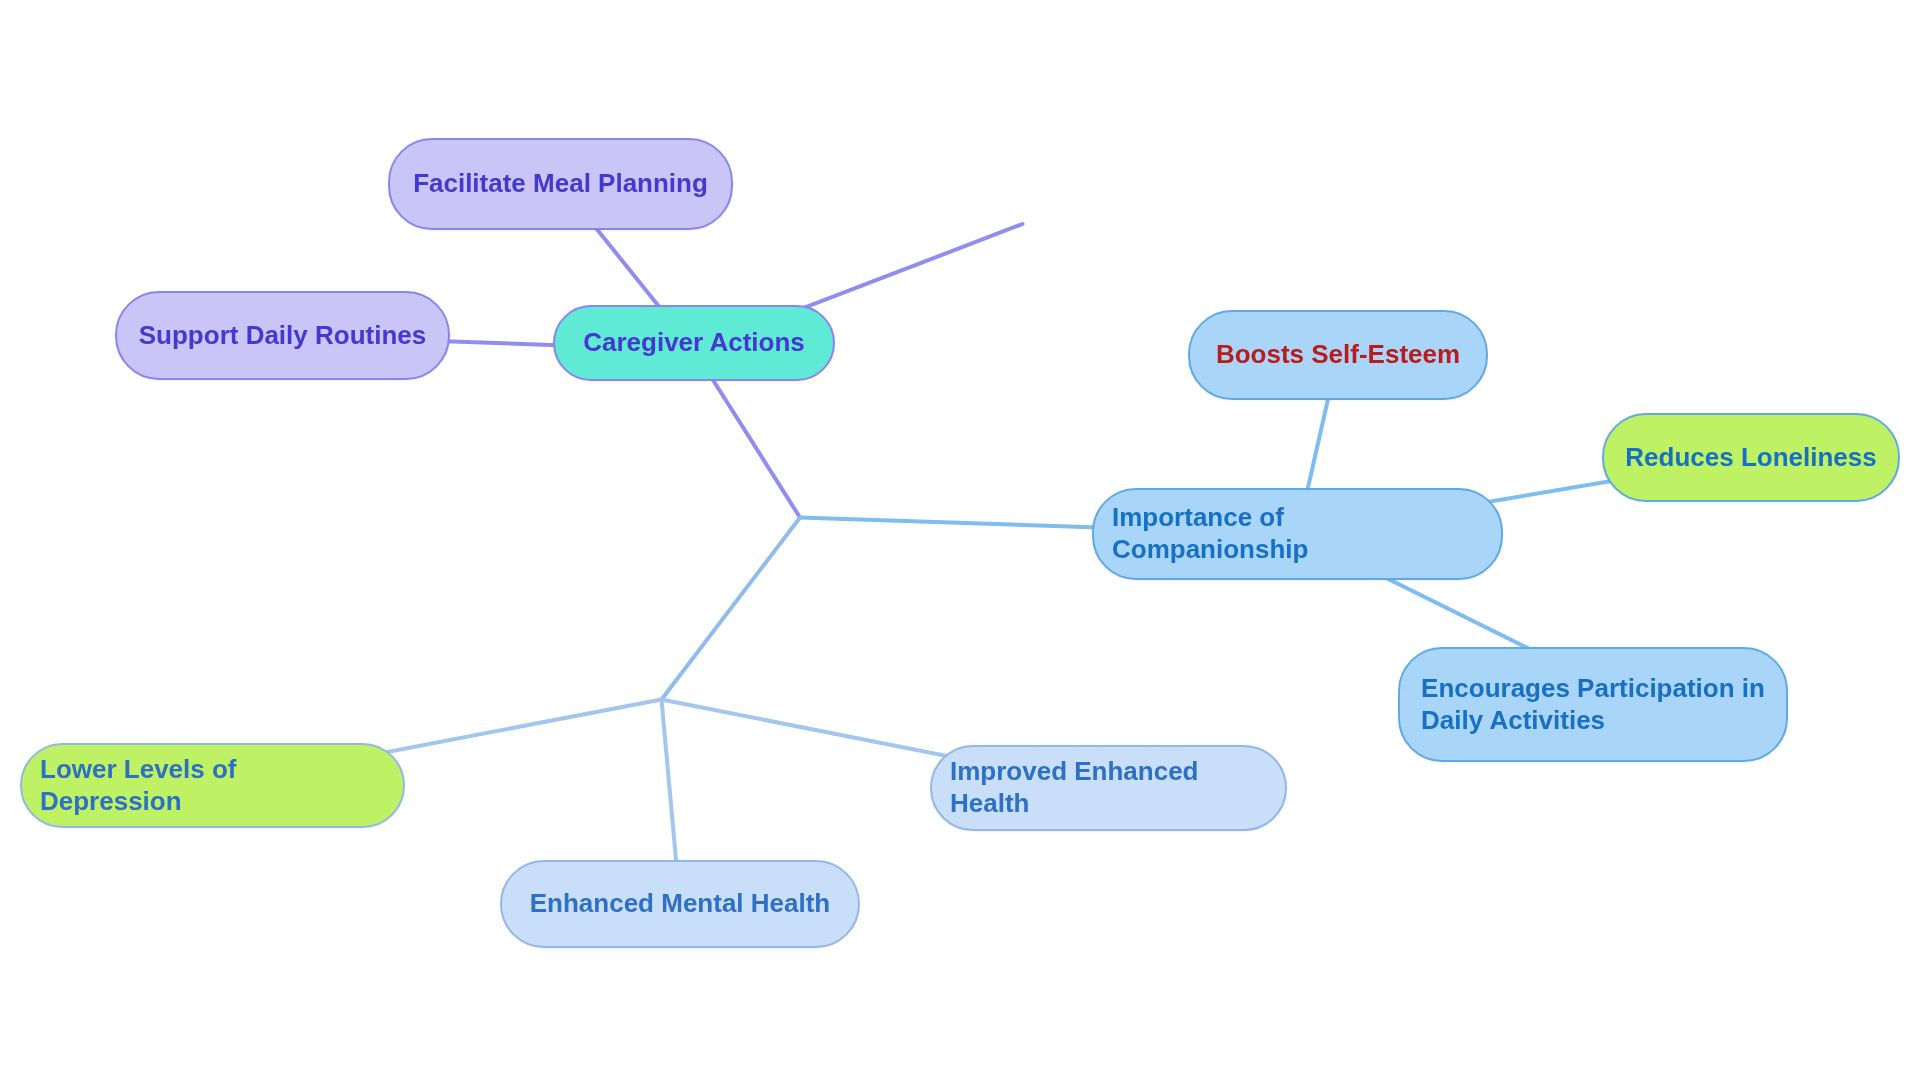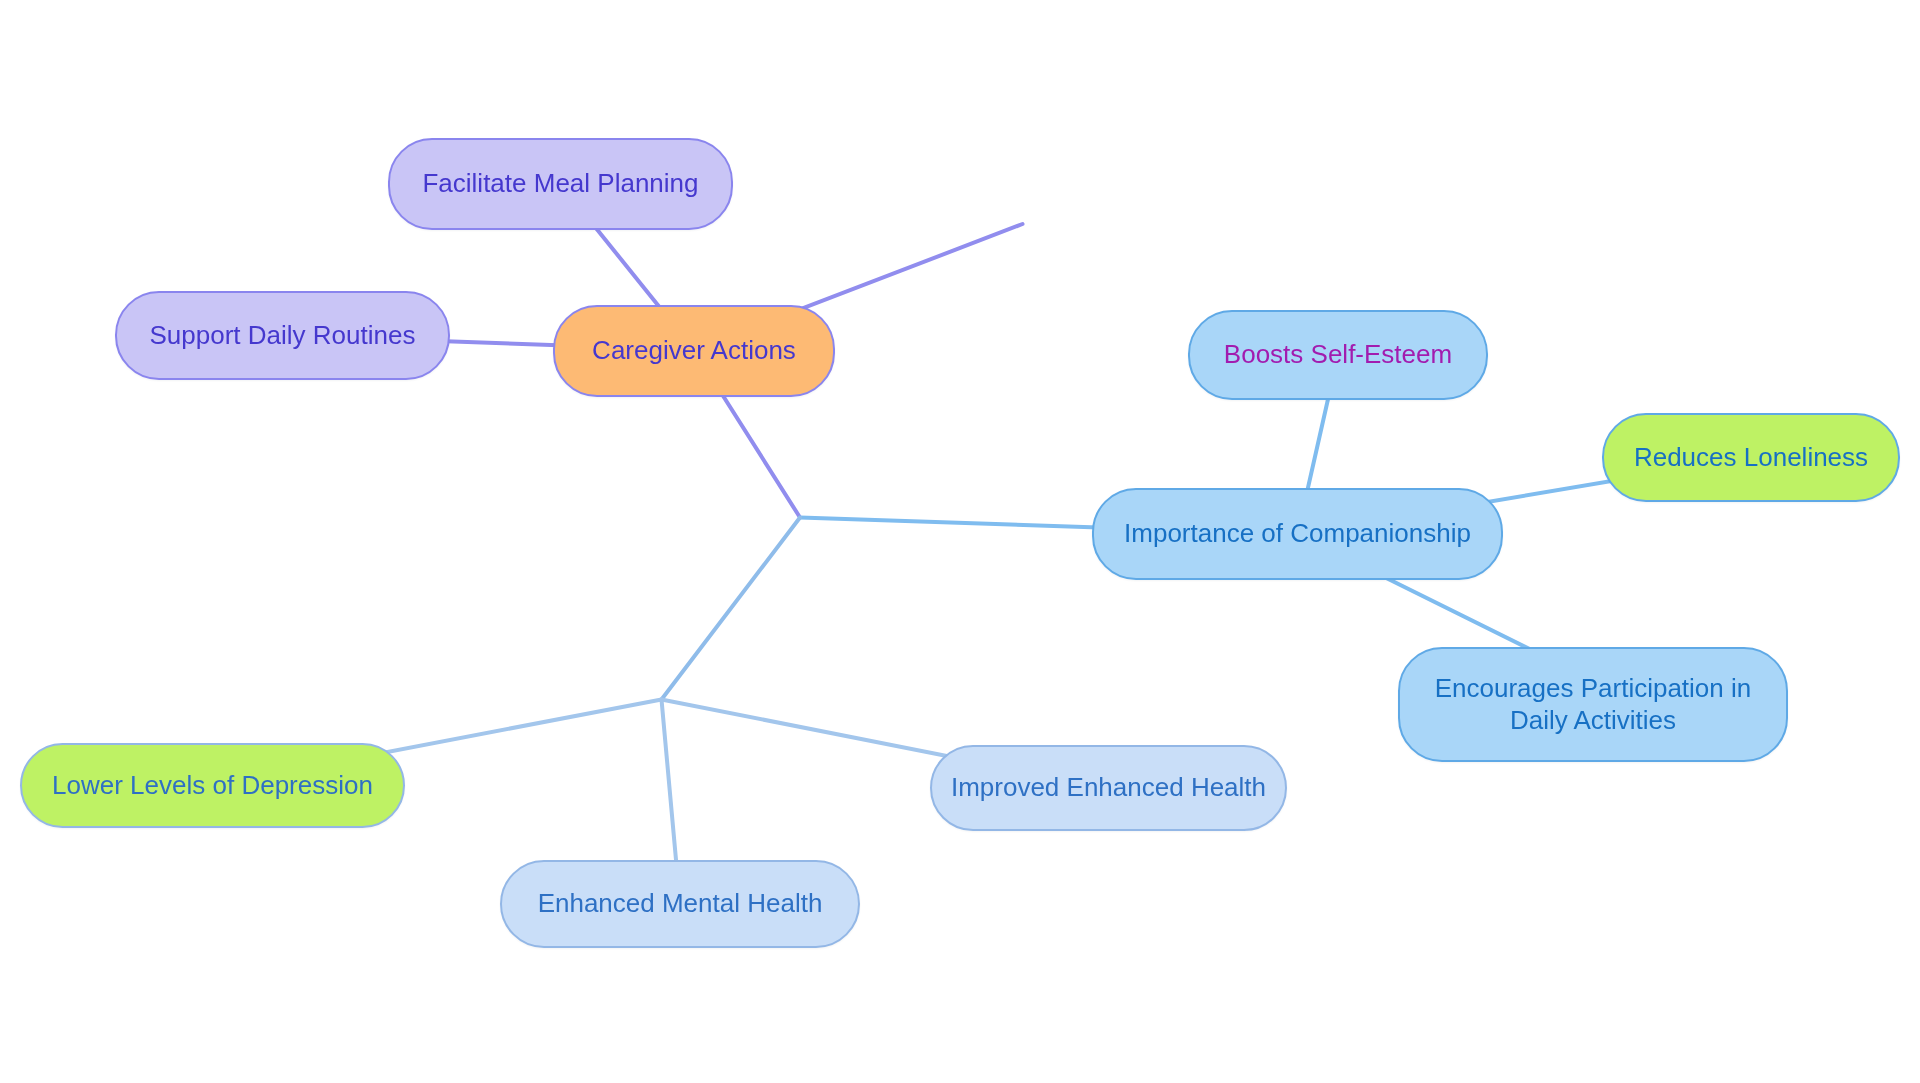--- a/index.html
+++ b/index.html
@@ -16,29 +16,29 @@
     left: 0; top: 0;
     width: 1920px;
     height: 1083px;
   }
   .node {
     position: absolute;
     box-sizing: border-box;
     display: flex;
     align-items: center;
     justify-content: center;
-    text-align: center;
     border-radius: 44px;
     border: 2px solid transparent;
     font-size: 26px;
     line-height: 1.22;
     white-space: pre-line;
     cursor: pointer;
     user-select: none;
     box-shadow: 0 1px 2px rgba(20,30,60,0.05);
+    font-weight: bold;
   }
   .node span { display: block; padding: 0 18px; }
 </style>
 </head>
 <body>
 
 <div class="canvas">
   <svg class="edge-layer" viewBox="0 0 1920 1083" xmlns="http://www.w3.org/2000/svg">
       <line x1="800" y1="517.5" x2="694" y2="350" stroke="#918DEE" stroke-width="4" stroke-linecap="round"></line>
       <line x1="694" y1="350" x2="560.5" y2="184" stroke="#918DEE" stroke-width="4" stroke-linecap="round"></line>
@@ -47,24 +47,24 @@
       <line x1="800" y1="517.5" x2="1297.5" y2="534" stroke="#7FBCEF" stroke-width="4" stroke-linecap="round"></line>
       <line x1="1297.5" y1="534" x2="1338" y2="355" stroke="#7FBCEF" stroke-width="4" stroke-linecap="round"></line>
       <line x1="1297.5" y1="534" x2="1751" y2="457.5" stroke="#7FBCEF" stroke-width="4" stroke-linecap="round"></line>
       <line x1="1297.5" y1="534" x2="1593" y2="680.5" stroke="#7FBCEF" stroke-width="4" stroke-linecap="round"></line>
       <line x1="800" y1="517.5" x2="661.5" y2="699.5" stroke="#8FBCEA" stroke-width="4" stroke-linecap="round"></line>
       <line x1="661.5" y1="699.5" x2="212.5" y2="785.5" stroke="#A3C6EC" stroke-width="4" stroke-linecap="round"></line>
       <line x1="661.5" y1="699.5" x2="1108.5" y2="788" stroke="#A3C6EC" stroke-width="4" stroke-linecap="round"></line>
       <line x1="661.5" y1="699.5" x2="680" y2="904" stroke="#A3C6EC" stroke-width="4" stroke-linecap="round"></line>
     </svg>
 
-    <div class="node" style="left: 553px; top: 305px; width: 282px; height: 92px; background: #fdba74; border-color: rgb(138, 133, 238); color: rgb(69, 56, 206);"><span>Caregiver Actions</span></div>
+    <div class="node" style="left: 553px; top: 305px; width: 282px; height: 76px; background: #5eead4; border-color: rgb(138, 133, 238); color: rgb(69, 56, 206);"><span>Caregiver Actions</span></div>
     <div class="node" style="left: 388px; top: 138px; width: 345px; height: 92px; background: rgb(201, 197, 246); border-color: rgb(138, 133, 238); color: rgb(69, 56, 206);"><span>Facilitate Meal Planning</span></div>
     <div class="node" style="left: 115px; top: 291px; width: 335px; height: 89px; background: rgb(201, 197, 246); border-color: rgb(138, 133, 238); color: rgb(69, 56, 206);"><span>Support Daily Routines</span></div>
     <div class="node" style="left: 1092px; top: 488px; width: 411px; height: 92px; background: rgb(169, 214, 248); border-color: rgb(95, 169, 230); color: rgb(23, 112, 196);"><span>Importance of Companionship</span></div>
-    <div class="node" style="left: 1188px; top: 310px; width: 300px; height: 90px; background: rgb(169, 214, 248); border-color: rgb(95, 169, 230); color: #a21caf;"><span>Boosts Self-Esteem</span></div>
+    <div class="node" style="left: 1188px; top: 310px; width: 300px; height: 90px; background: rgb(169, 214, 248); border-color: rgb(95, 169, 230); color: #b91c1c;"><span>Boosts Self-Esteem</span></div>
     <div class="node" style="left: 1602px; top: 413px; width: 298px; height: 89px; background: #bef264; border-color: rgb(95, 169, 230); color: rgb(23, 112, 196);"><span>Reduces Loneliness</span></div>
     <div class="node" style="left: 1398px; top: 647px; width: 390px; height: 115px; background: rgb(169, 214, 248); border-color: rgb(95, 169, 230); color: rgb(23, 112, 196);"><span>Encourages Participation in
 Daily Activities</span></div>
     <div class="node" style="left: 20px; top: 743px; width: 385px; height: 85px; background: #bef264; border-color: rgb(147, 183, 230); color: rgb(46, 112, 196);"><span>Lower Levels of Depression</span></div>
     <div class="node" style="left: 930px; top: 745px; width: 357px; height: 86px; background: rgb(201, 222, 248); border-color: rgb(147, 183, 230); color: rgb(46, 112, 196);"><span>Improved Enhanced Health</span></div>
     <div class="node" style="left: 500px; top: 860px; width: 360px; height: 88px; background: rgb(201, 222, 248); border-color: rgb(147, 183, 230); color: rgb(46, 112, 196);"><span>Enhanced Mental Health</span></div>
   </div>
 
 </body></html>

